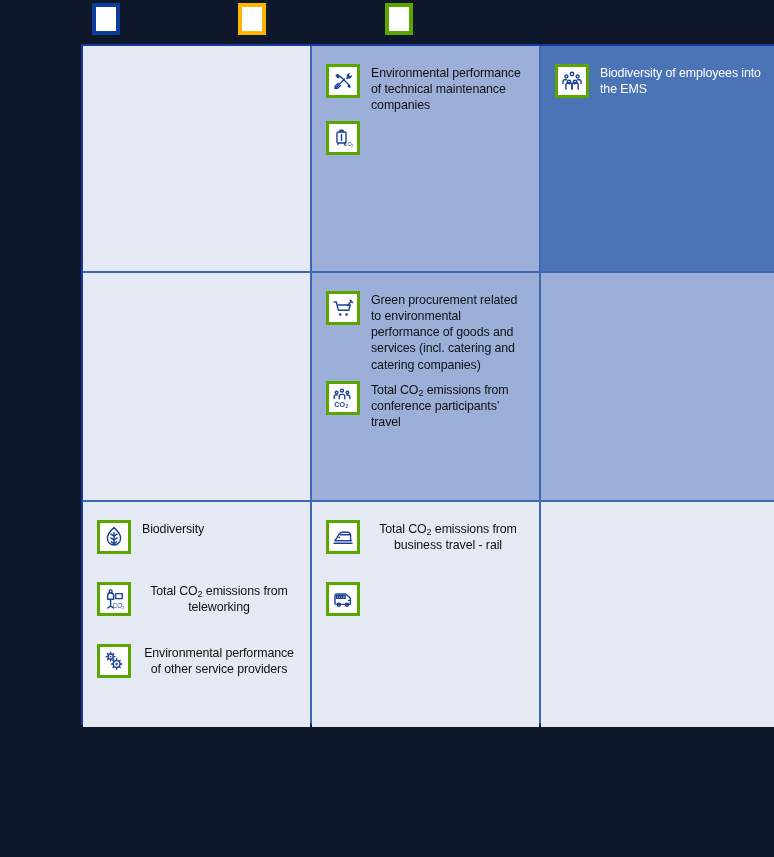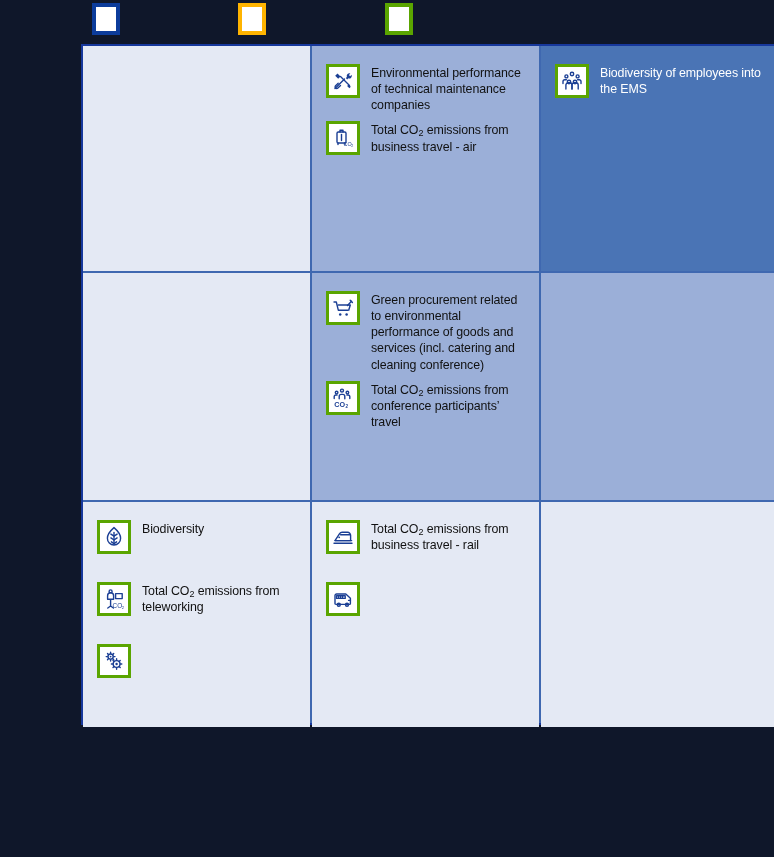--- a/index.html
+++ b/index.html
@@ -18,21 +18,21 @@
   .matrix{position:absolute;left:81px;top:44px;width:691px;height:677px;
           display:grid;
           grid-template-columns:227px 227px 237px;
           grid-template-rows:225px 227px 225px;
           background:#3f68b0;
           gap:2px;
           border:2px solid #17389c;
           box-sizing:content-box;}
 
   .cell{position:relative;overflow:hidden;padding:18px 14px 10px 14px;box-sizing:border-box;}
-  .cell.bg-pale{background:#e4e9f4;}
+  .cell.bg-pale{background:#e4e9f4;text-align:center;}
   .cell.bg-mid{background:#9bafd8;}
   .cell.bg-deep{background:#4a74b5;}
 
   .items{display:flex;flex-direction:column;}
   .items.spread{gap:28px;}
   .items.tight{gap:8px;}
 
   .item{display:flex;align-items:flex-start;gap:11px;}
 
   .ico{flex:0 0 auto;width:34px;height:34px;background:#ffffff;
@@ -77,21 +77,20 @@
             <span class="ico">
               <svg width="24" height="24" viewBox="0 0 24 24" fill="none" stroke="#1b3f94" stroke-width="1.4" stroke-linecap="round" stroke-linejoin="round">
                 <rect x="6" y="6" width="9" height="11" rx="1.3"></rect>
                 <path d="M9 6V4.3h3V6"></path>
                 <path d="M10.5 8.5v6"></path>
                 <path d="M7 17v1.6M14 17v1.6"></path>
                 <text x="12.5" y="20.4" font-size="5.4" fill="#1b3f94" stroke="none" font-family="Liberation Sans, sans-serif">CO</text>
                 <text x="20.3" y="21.4" font-size="3.6" fill="#1b3f94" stroke="none" font-family="Liberation Sans, sans-serif">2</text>
               </svg>
             </span>
-            <span class="item-label">Total CO<sub>2</sub> emissions from business travel - air</span>
           </div>
         </div>
       </div>
       <div class="cell bg-deep">
         <div class="items tight">
           <div class="item">
             <span class="ico">
               <svg width="24" height="24" viewBox="0 0 24 24" fill="none" stroke="#1b3f94" stroke-width="1.4" stroke-linecap="round" stroke-linejoin="round">
                 <circle cx="12" cy="5" r="1.7"></circle>
                 <circle cx="6.4" cy="7.4" r="1.5"></circle>
@@ -115,21 +114,21 @@
             <span class="ico">
               <svg width="24" height="24" viewBox="0 0 24 24" fill="none" stroke="#1b3f94" stroke-width="1.4" stroke-linecap="round" stroke-linejoin="round">
                 <path d="M3 6h2.3l2 8.2h9.4"></path>
                 <path d="M7.3 9h12l-1.6 5.2"></path>
                 <path d="M16.5 9.4 20.5 5.2"></path>
                 <path d="M19.2 4.3 21.4 6.4"></path>
                 <circle cx="9.2" cy="18.4" r="1.25" fill="#1b3f94" stroke="none"></circle>
                 <circle cx="15.6" cy="18.4" r="1.25" fill="#1b3f94" stroke="none"></circle>
               </svg>
             </span>
-            <span class="item-label">Green procurement related to environmental performance of goods and services (incl. catering and cleaning conference)</span>
+            <span class="item-label">Green procurement related to environmental performance of goods and services (incl. catering and catering companies)</span>
           </div>
           <div class="item">
             <span class="ico">
               <svg width="24" height="24" viewBox="0 0 24 24" fill="none" stroke="#1b3f94" stroke-width="1.4" stroke-linecap="round" stroke-linejoin="round">
                 <circle cx="11" cy="4.6" r="1.5"></circle>
                 <circle cx="5.6" cy="6.6" r="1.3"></circle>
                 <circle cx="16.4" cy="6.6" r="1.3"></circle>
                 <path d="M8.2 12.8v-2.4a2 2 0 0 1 2-2h1.6a2 2 0 0 1 2 2v2.4"></path>
                 <path d="M3.2 12.6v-2a1.6 1.6 0 0 1 1.6-1.6h1.3"></path>
                 <path d="M18.8 12.6v-2a1.6 1.6 0 0 0-1.6-1.6h-1.3"></path>
@@ -171,20 +170,21 @@
             <span class="ico">
               <svg width="24" height="24" viewBox="0 0 24 24" fill="none" stroke="#1b3f94" stroke-width="1.4" stroke-linecap="round" stroke-linejoin="round">
                 <circle cx="8.6" cy="7.6" r="2.6"></circle>
                 <circle cx="8.6" cy="7.6" r="0.9" fill="#1b3f94" stroke="none"></circle>
                 <path d="M8.6 3.2v1.2M8.6 10.8v1.2M4.2 7.6h1.2M11.8 7.6h1.2M5.5 4.5l.9.9M10.8 9.8l.9.9M11.7 4.5l-.9.9M6.4 9.8l-.9.9"></path>
                 <circle cx="14.6" cy="15" r="3.4"></circle>
                 <circle cx="14.6" cy="15" r="1.2" fill="#1b3f94" stroke="none"></circle>
                 <path d="M14.6 9.8v1.6M14.6 18.6v1.6M9.4 15h1.6M18.2 15h1.6M11 11.4l1.1 1.1M17.1 17.5l1.1 1.1M18.2 11.4l-1.1 1.1M12.1 17.5l-1.1 1.1"></path>
               </svg>
             </span>
+            <span class="item-label">Environmental performance of other service providers</span>
           </div>
         </div>
       </div>
       <div class="cell bg-pale">
         <div class="items spread">
           <div class="item">
             <span class="ico">
               <svg width="24" height="24" viewBox="0 0 24 24" fill="none" stroke="#1b3f94" stroke-width="1.4" stroke-linecap="round" stroke-linejoin="round">
                 <path d="M4 15.6 8.6 8.6a3 3 0 0 1 2.5-1.3h5.5a3 3 0 0 1 3 3v5.3z"></path>
                 <path d="M9.6 9.8h9.2"></path>

